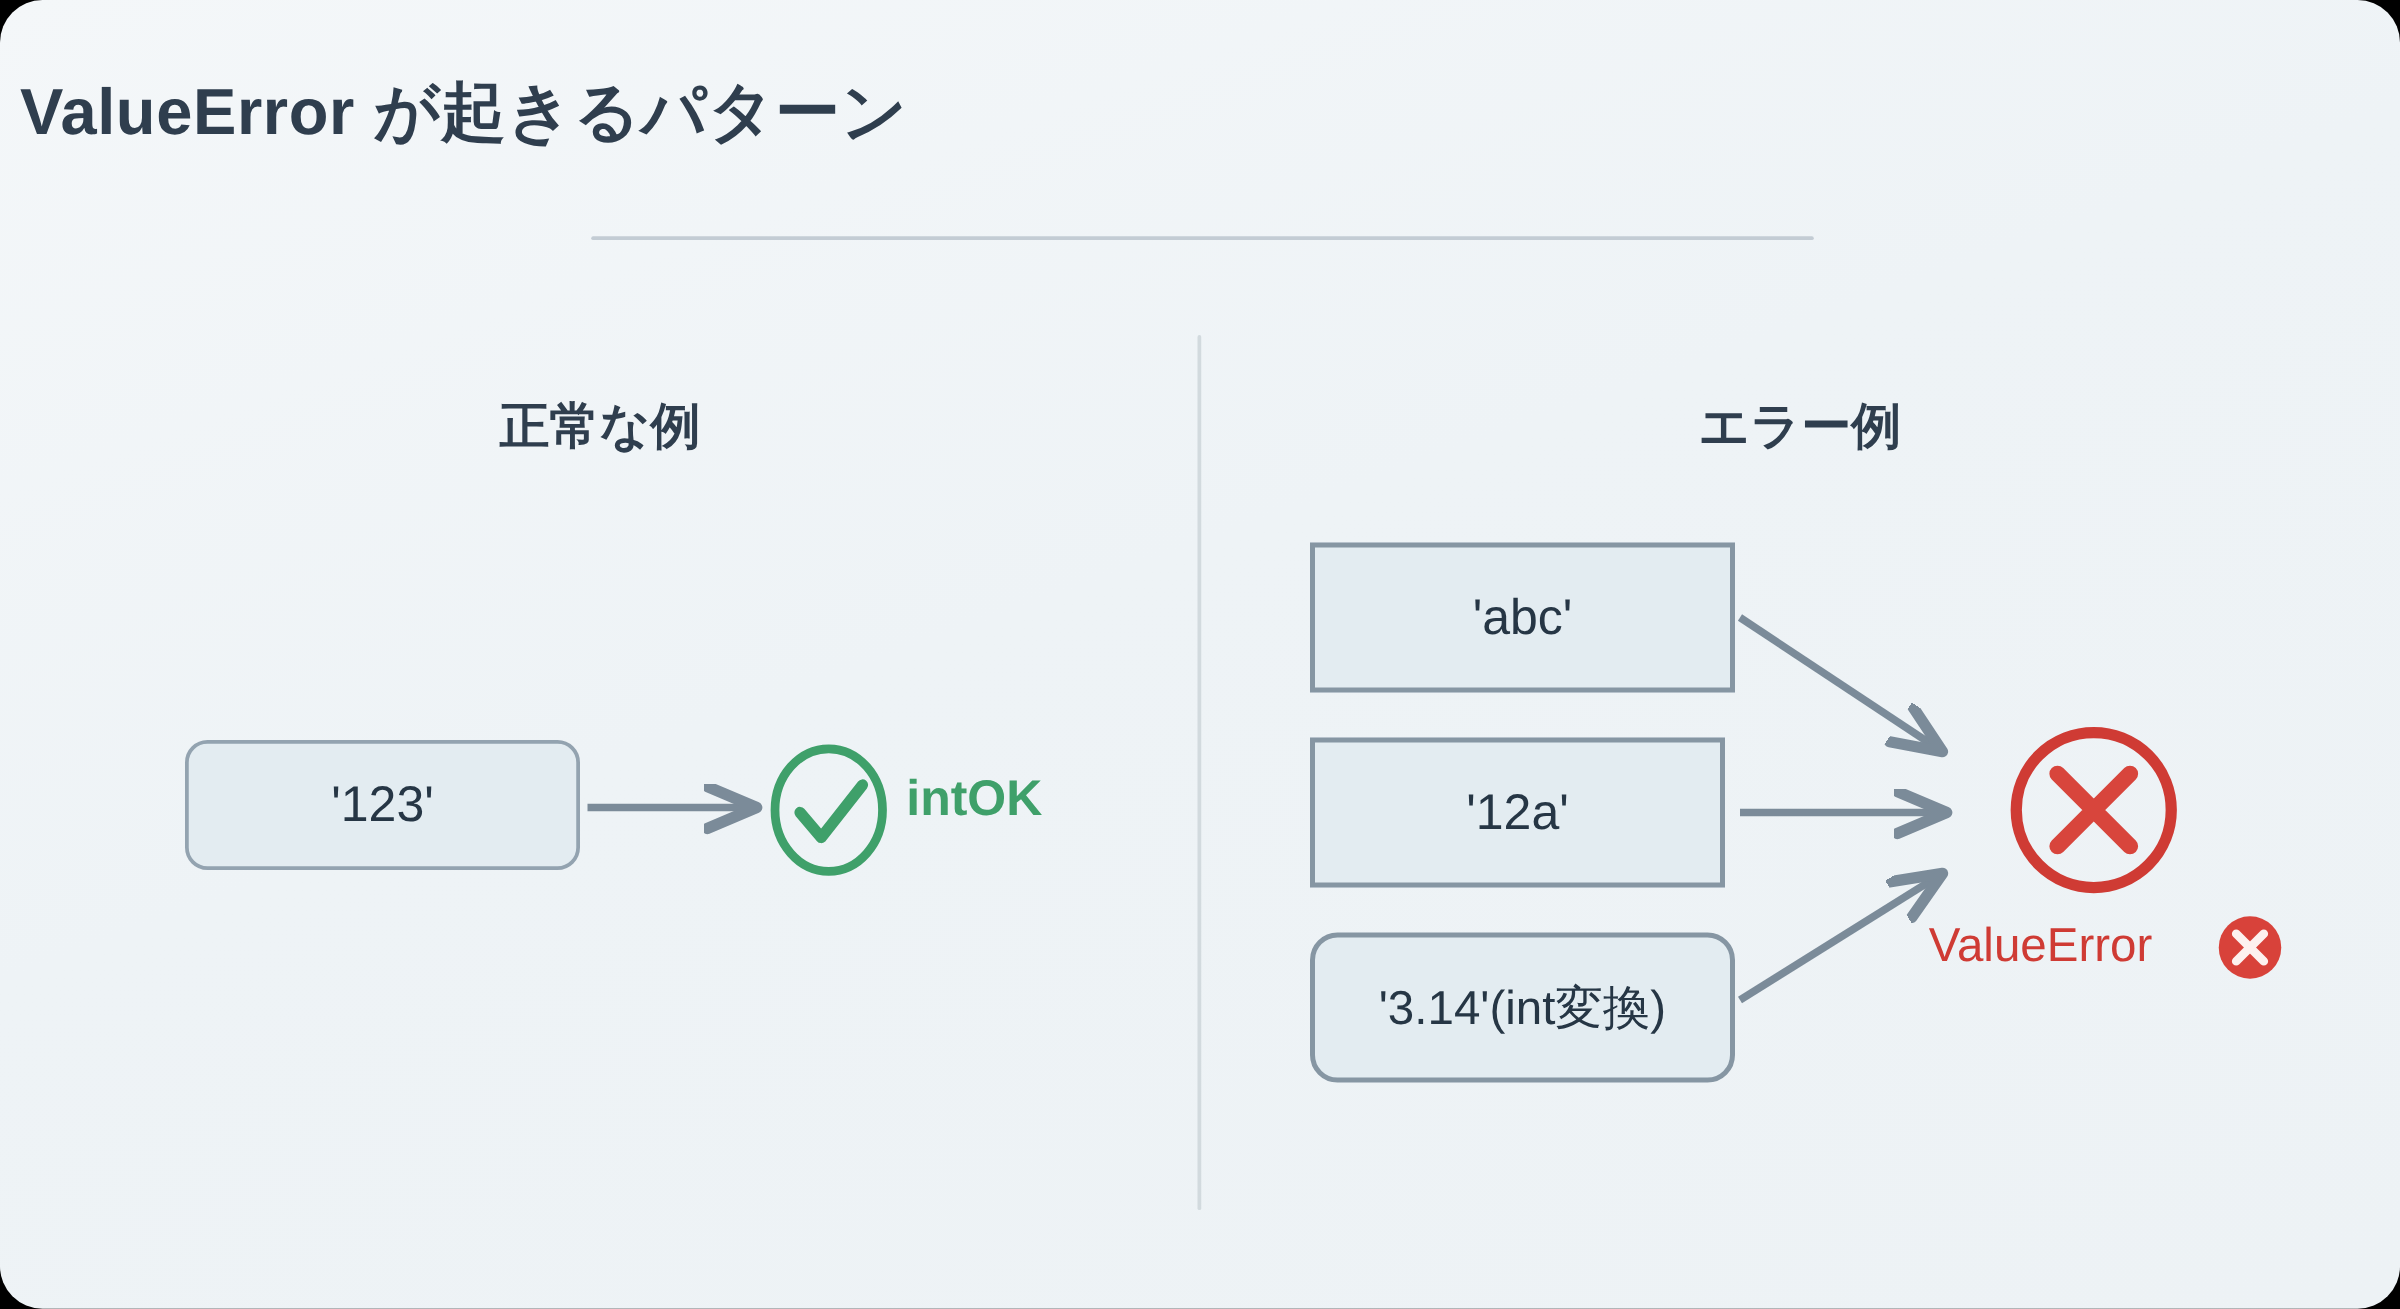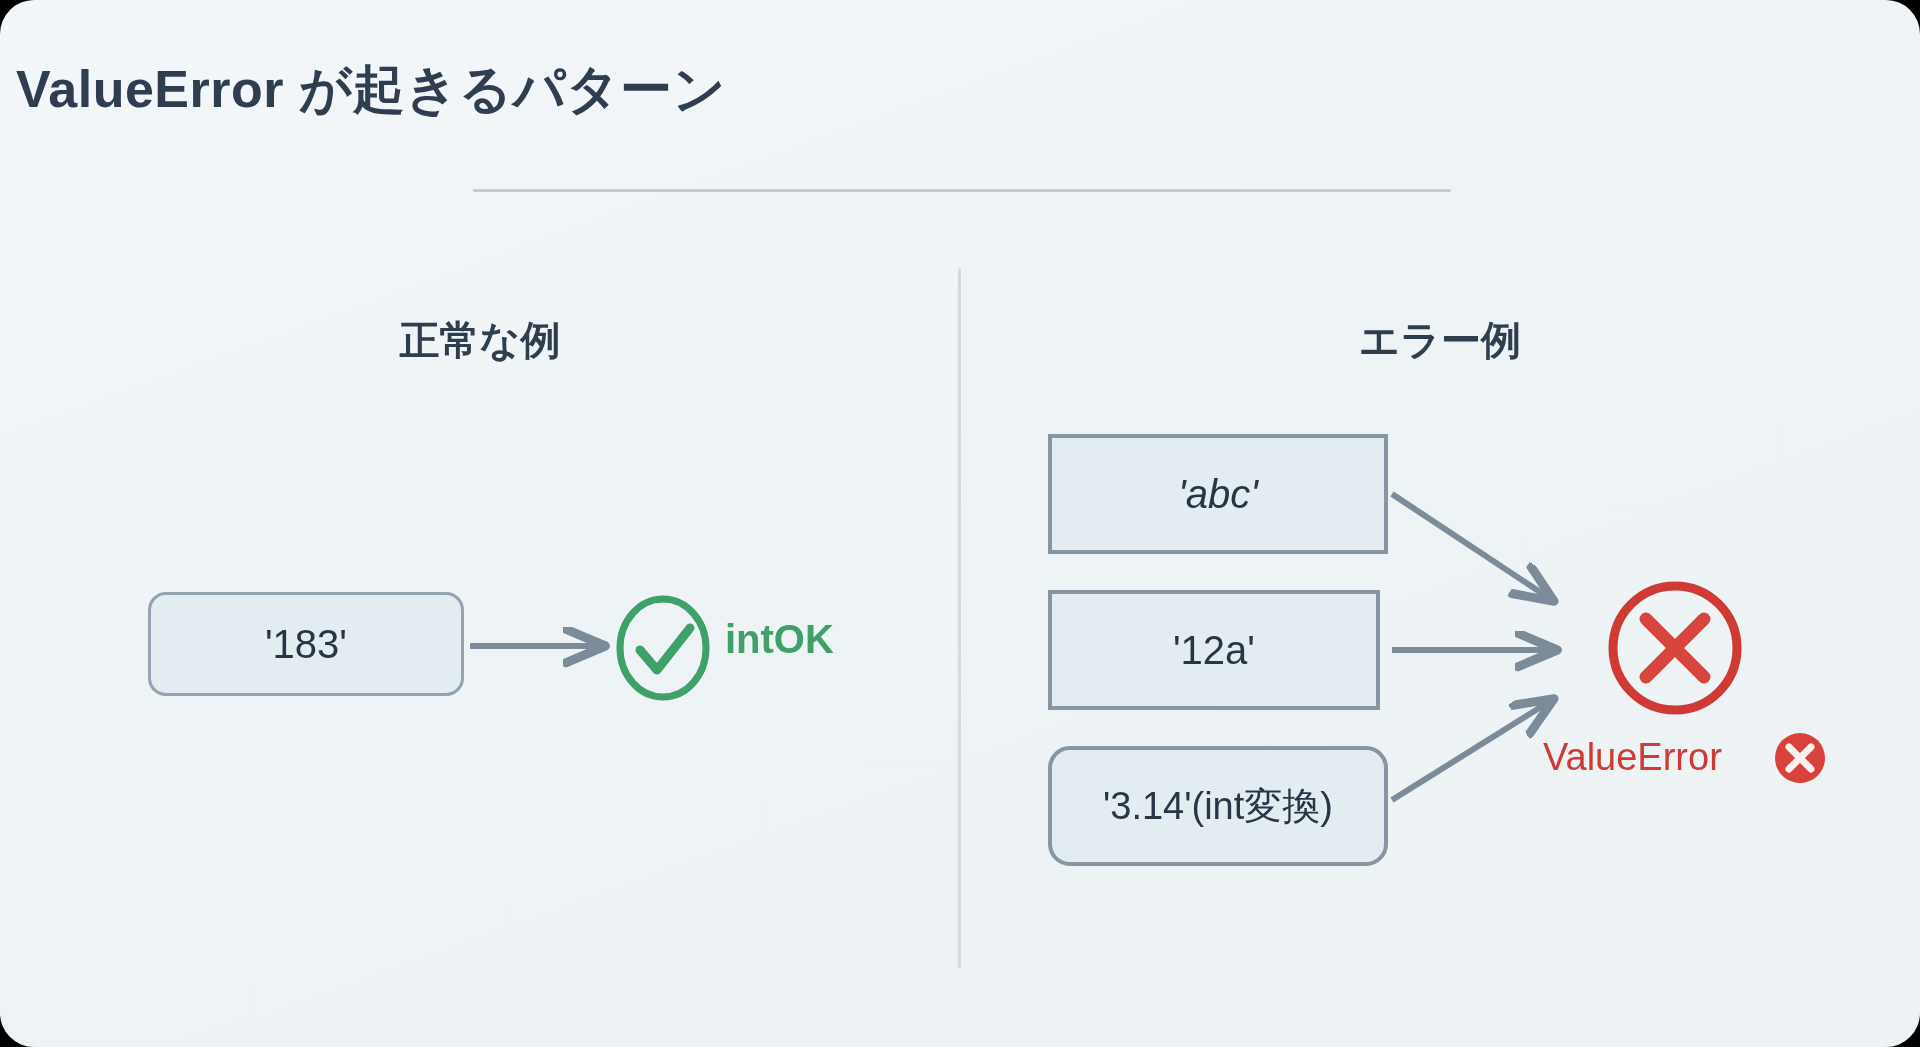--- a/index.html
+++ b/index.html
@@ -83,21 +83,21 @@
   }
   .node-box.ok {
     left: 148px;
     top: 592px;
     width: 316px;
     height: 104px;
     border-radius: 18px;
     border-width: 3px;
     border-color: #93a3b0;
   }
-  .node-box.err1 { left: 1048px; top: 434px; width: 340px; height: 120px; font-style: italic; }
+  .node-box.err1 { left: 1048px; top: 434px; width: 340px; height: 120px; }
   .node-box.err2 { left: 1048px; top: 590px; width: 332px; height: 120px; }
   .node-box.err3 { left: 1048px; top: 746px; width: 340px; height: 120px; font-size: 38px; border-radius: 22px; }
 
   
   .overlay {
     position: absolute;
     left: 0; top: 0;
     width: 1920px;
     height: 1047px;
     pointer-events: none;
@@ -133,21 +133,21 @@
   <div class="title">ValueError が起きるパターン</div>
 
   <div class="title-rule"></div>
 
   <div class="col-head right">エラー例</div>
 
   <div class="col-head left">正常な例</div>
 
   <div class="v-divider"></div>
 
-  <div class="node-box ok">'183'</div>
+  <div class="node-box ok">'123'</div>
 
   <div class="ok-label">intOK</div>
 
   <div class="node-box err1">'abc'</div>
 
   <div class="node-box err2">'12a'</div>
 
   <div class="node-box err3">'3.14'(int変換)</div>
 
   <div class="err-label">ValueError</div>

